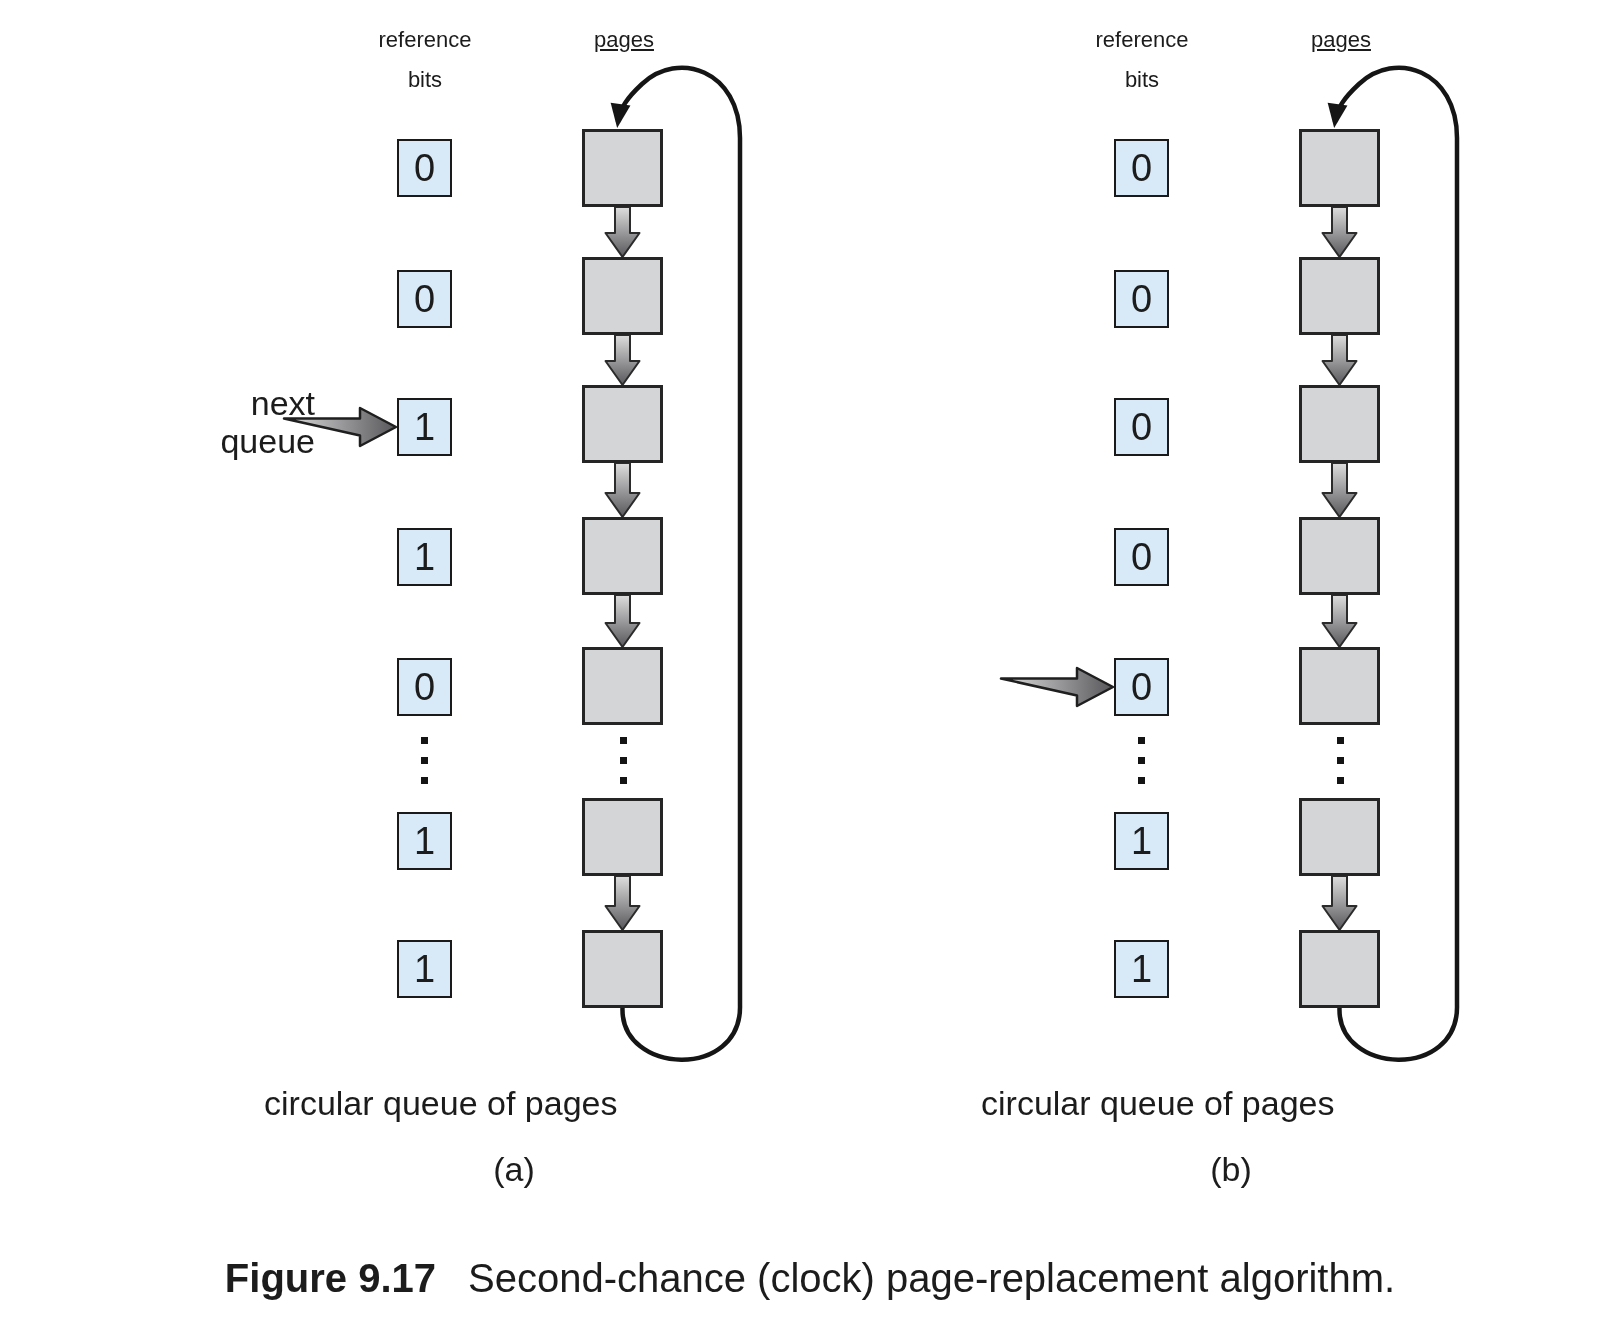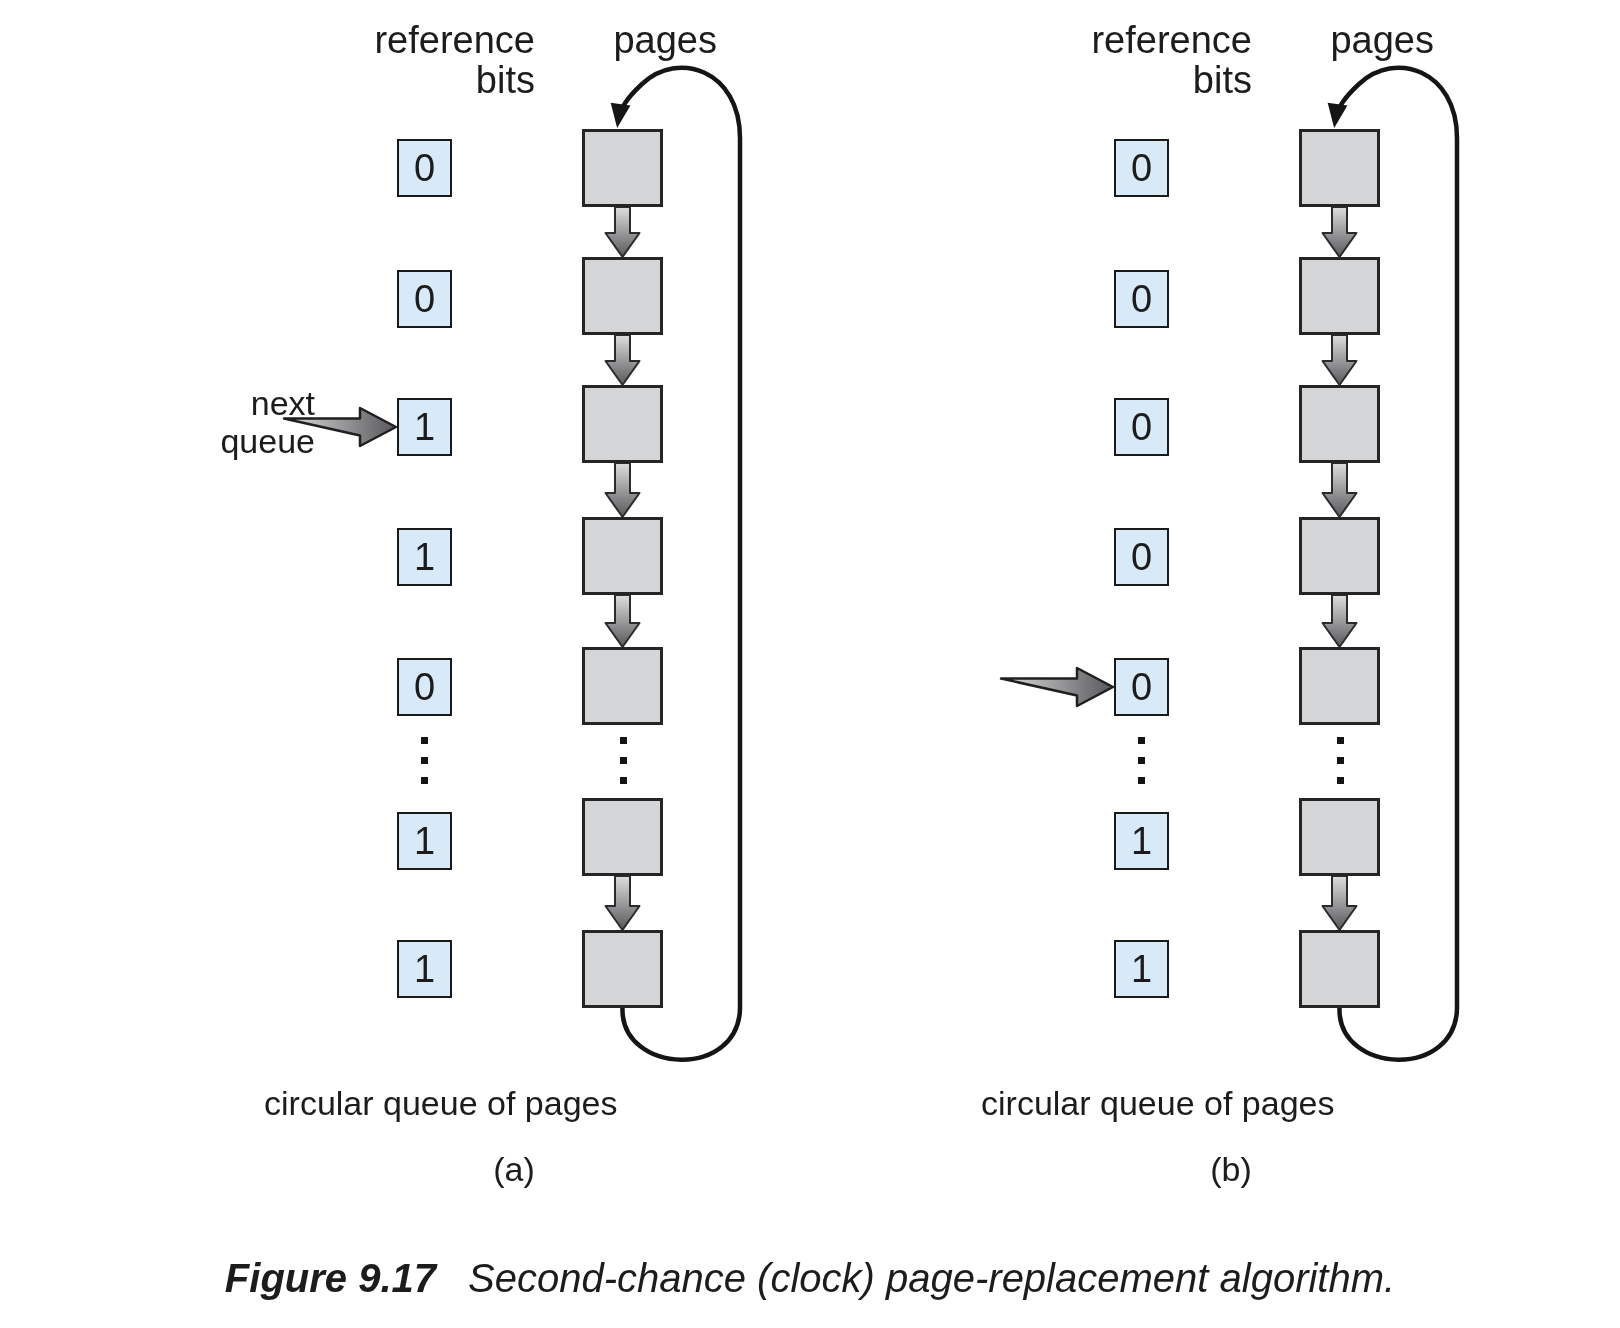--- a/index.html
+++ b/index.html
@@ -12,31 +12,31 @@
   .figure{position:relative;width:1620px;height:1328px;overflow:hidden;
           font-family:"Liberation Sans",sans-serif;color:var(--text);background:var(--background);}
   .panel{position:absolute;top:0;left:var(--x);width:780px;height:1210px;}
   .wires{position:absolute;left:0;top:0;width:780px;height:1120px;z-index:0;}
   .rows{position:absolute;left:0;top:0;width:780px;height:1120px;z-index:1;}
   .bit-box{position:absolute;width:51px;height:54px;background:var(--bit-box-fill);
            border:2px solid var(--bit-box-border);display:flex;align-items:center;justify-content:center;
            font-size:38px;}
   .page-box{position:absolute;width:75px;height:72px;background:var(--page-box-fill);
             border:3px solid var(--page-box-border);}
-  .hdr{position:absolute;top:20px;width:220px;text-align:right;font-size:38px;line-height:40px;}
+  .hdr{position:absolute;top:20px;width:220px;text-align:center;font-size:22px;line-height:40px;}
   .hdr-ref{left:315px;}
-  .hdr-pages{left:497px;}
+  .hdr-pages{left:514px;text-decoration:underline;}
   .pointer-label{position:absolute;left:95px;width:220px;text-align:center;font-size:34px;line-height:38px;}
   .dots{position:absolute;display:flex;flex-direction:column;align-items:center;gap:13px;width:32px;z-index:1;}
   .dots i{display:block;width:7px;height:7px;background:#141414;}
   .dots-bits{left:408px;top:737px;}
   .dots-pages{left:607px;top:737px;}
   .footer{position:absolute;left:264px;width:500px;top:1084px;text-align:left;font-size:34px;}
   .sublabel{position:absolute;left:414px;width:200px;top:1150px;text-align:center;font-size:34px;}
-  .caption{position:absolute;left:0;width:1620px;top:1256px;text-align:center;font-size:40px;z-index:2;font-style:italic;}
+  .caption{position:absolute;left:0;width:1620px;top:1256px;text-align:center;font-size:40px;z-index:2;}
   .caption .bold{font-weight:bold;}
   .cap-sep{display:inline-block;width:32px;}
 </style>
 </head>
 <body>
 
 <div class="figure">
 
   <section class="panel" style="--x:0px">
     <svg class="wires" viewBox="0 0 780 1120">

